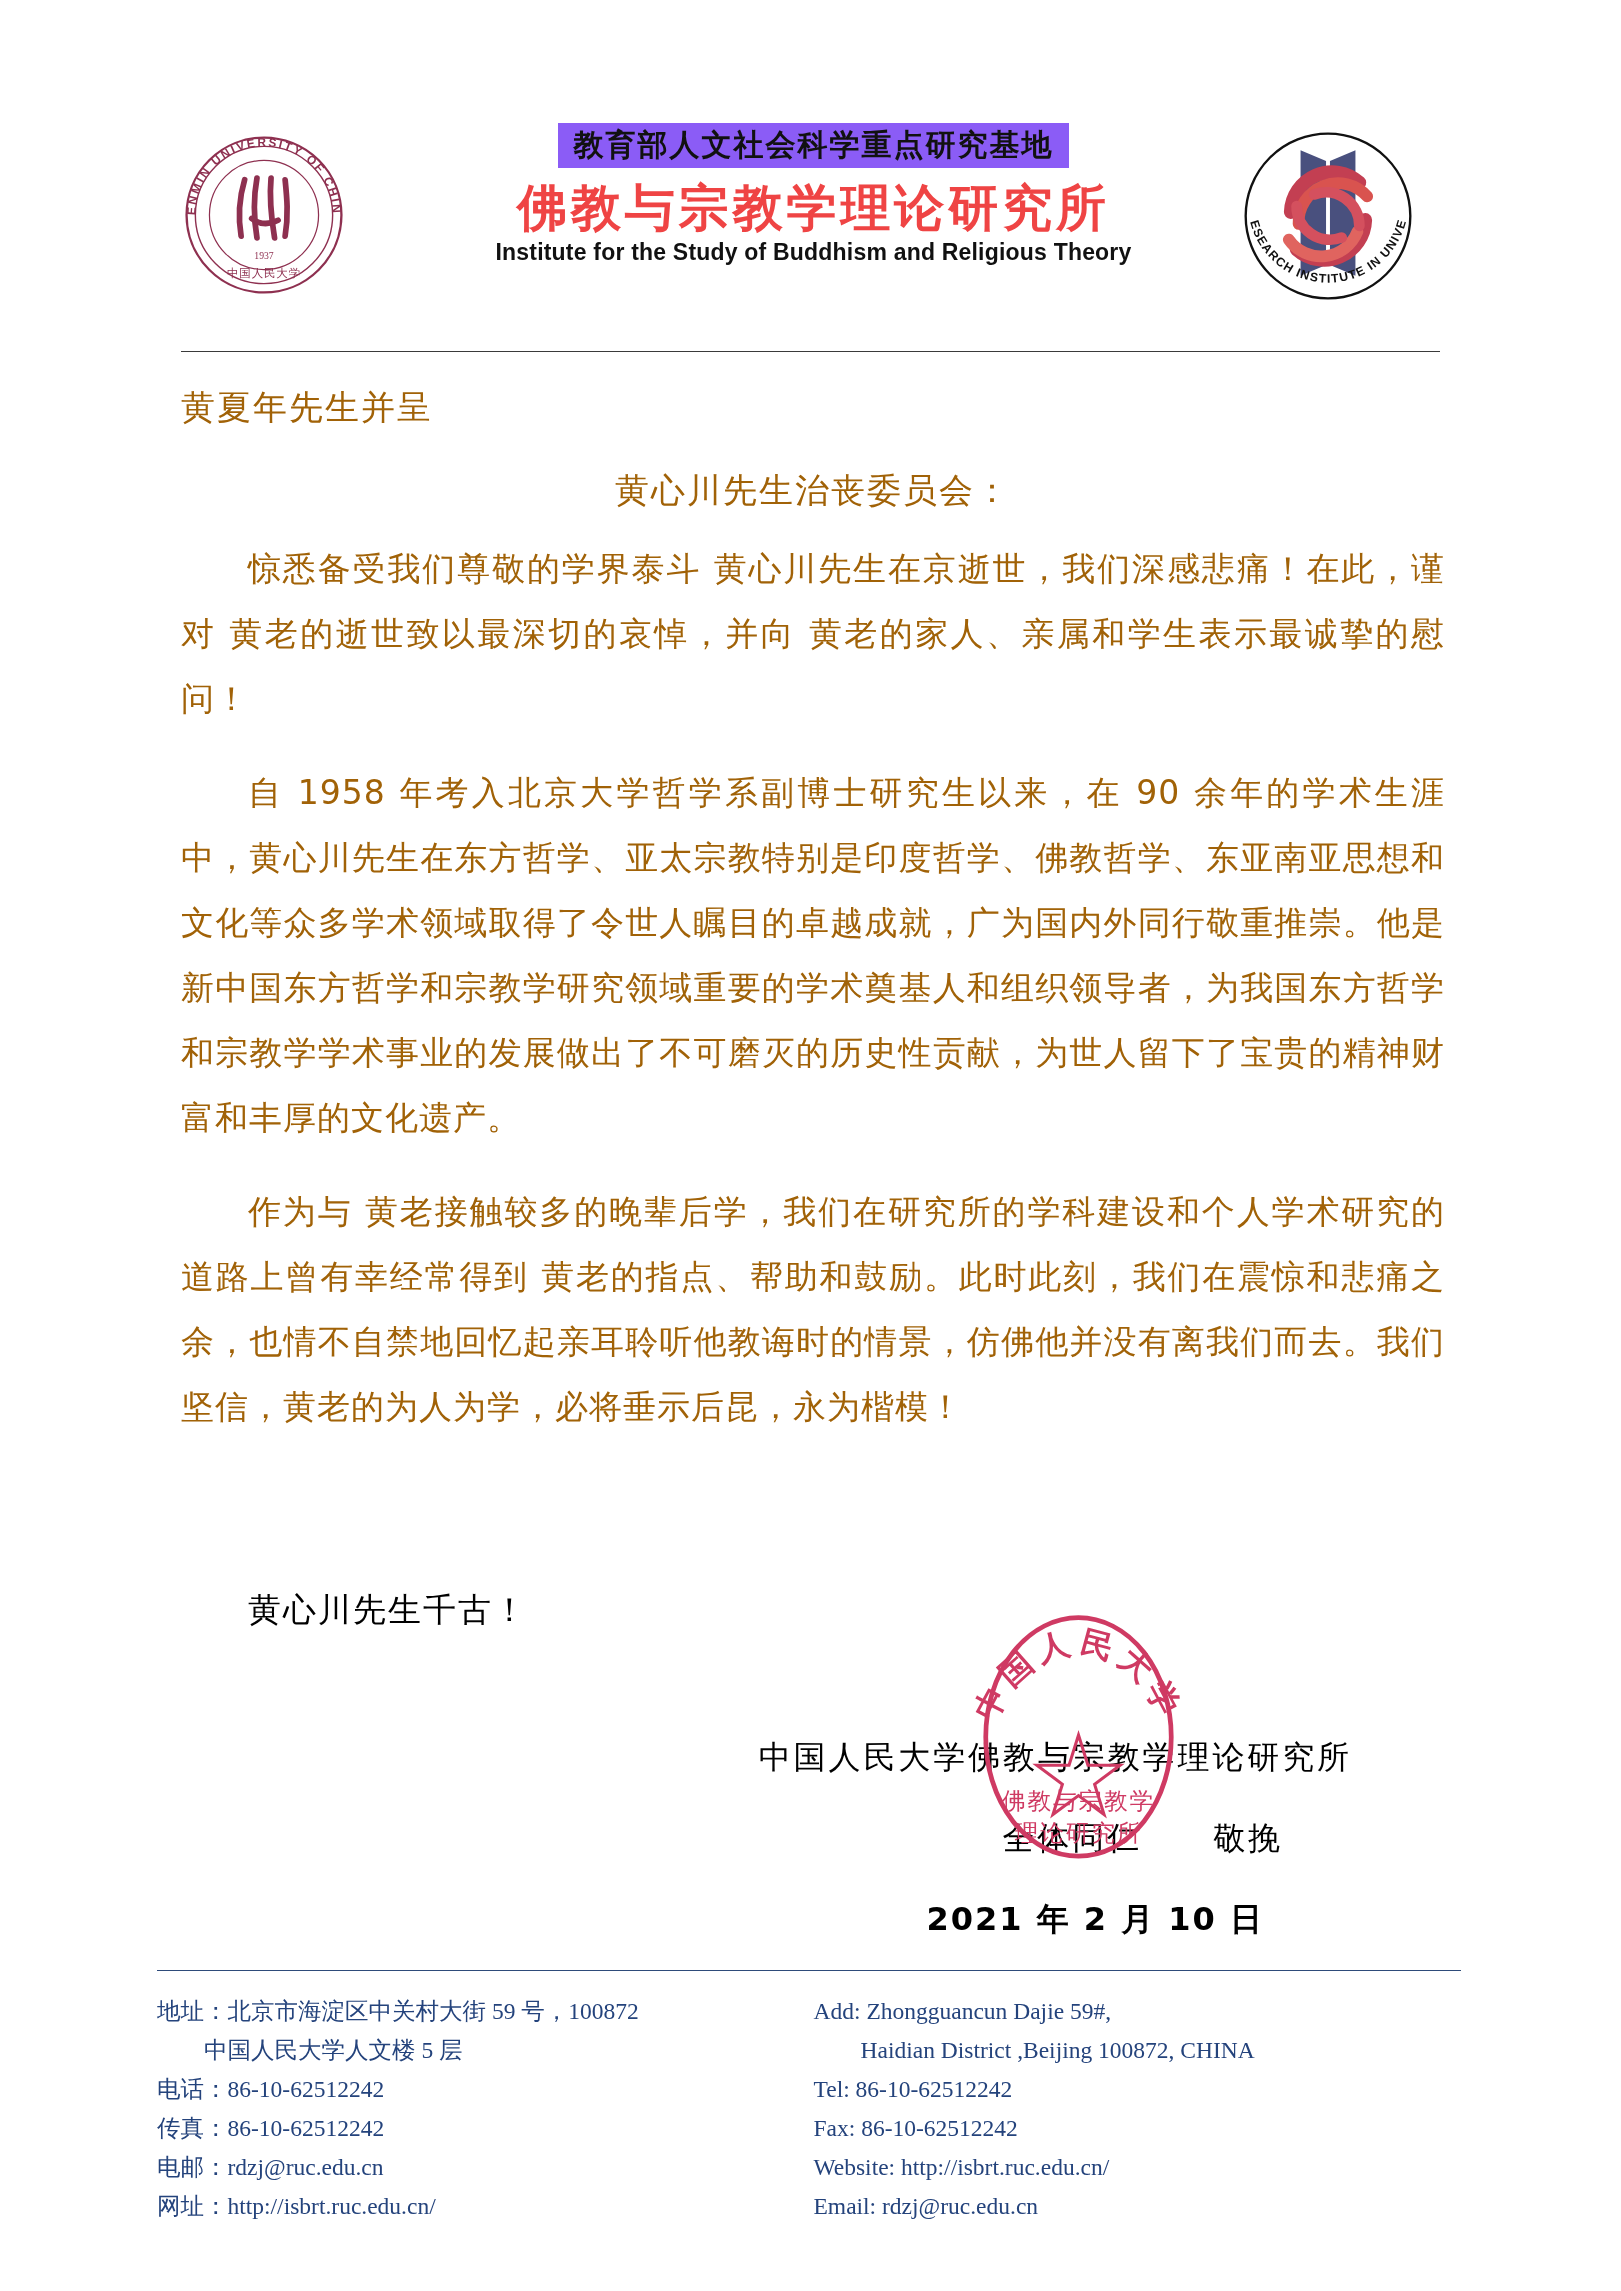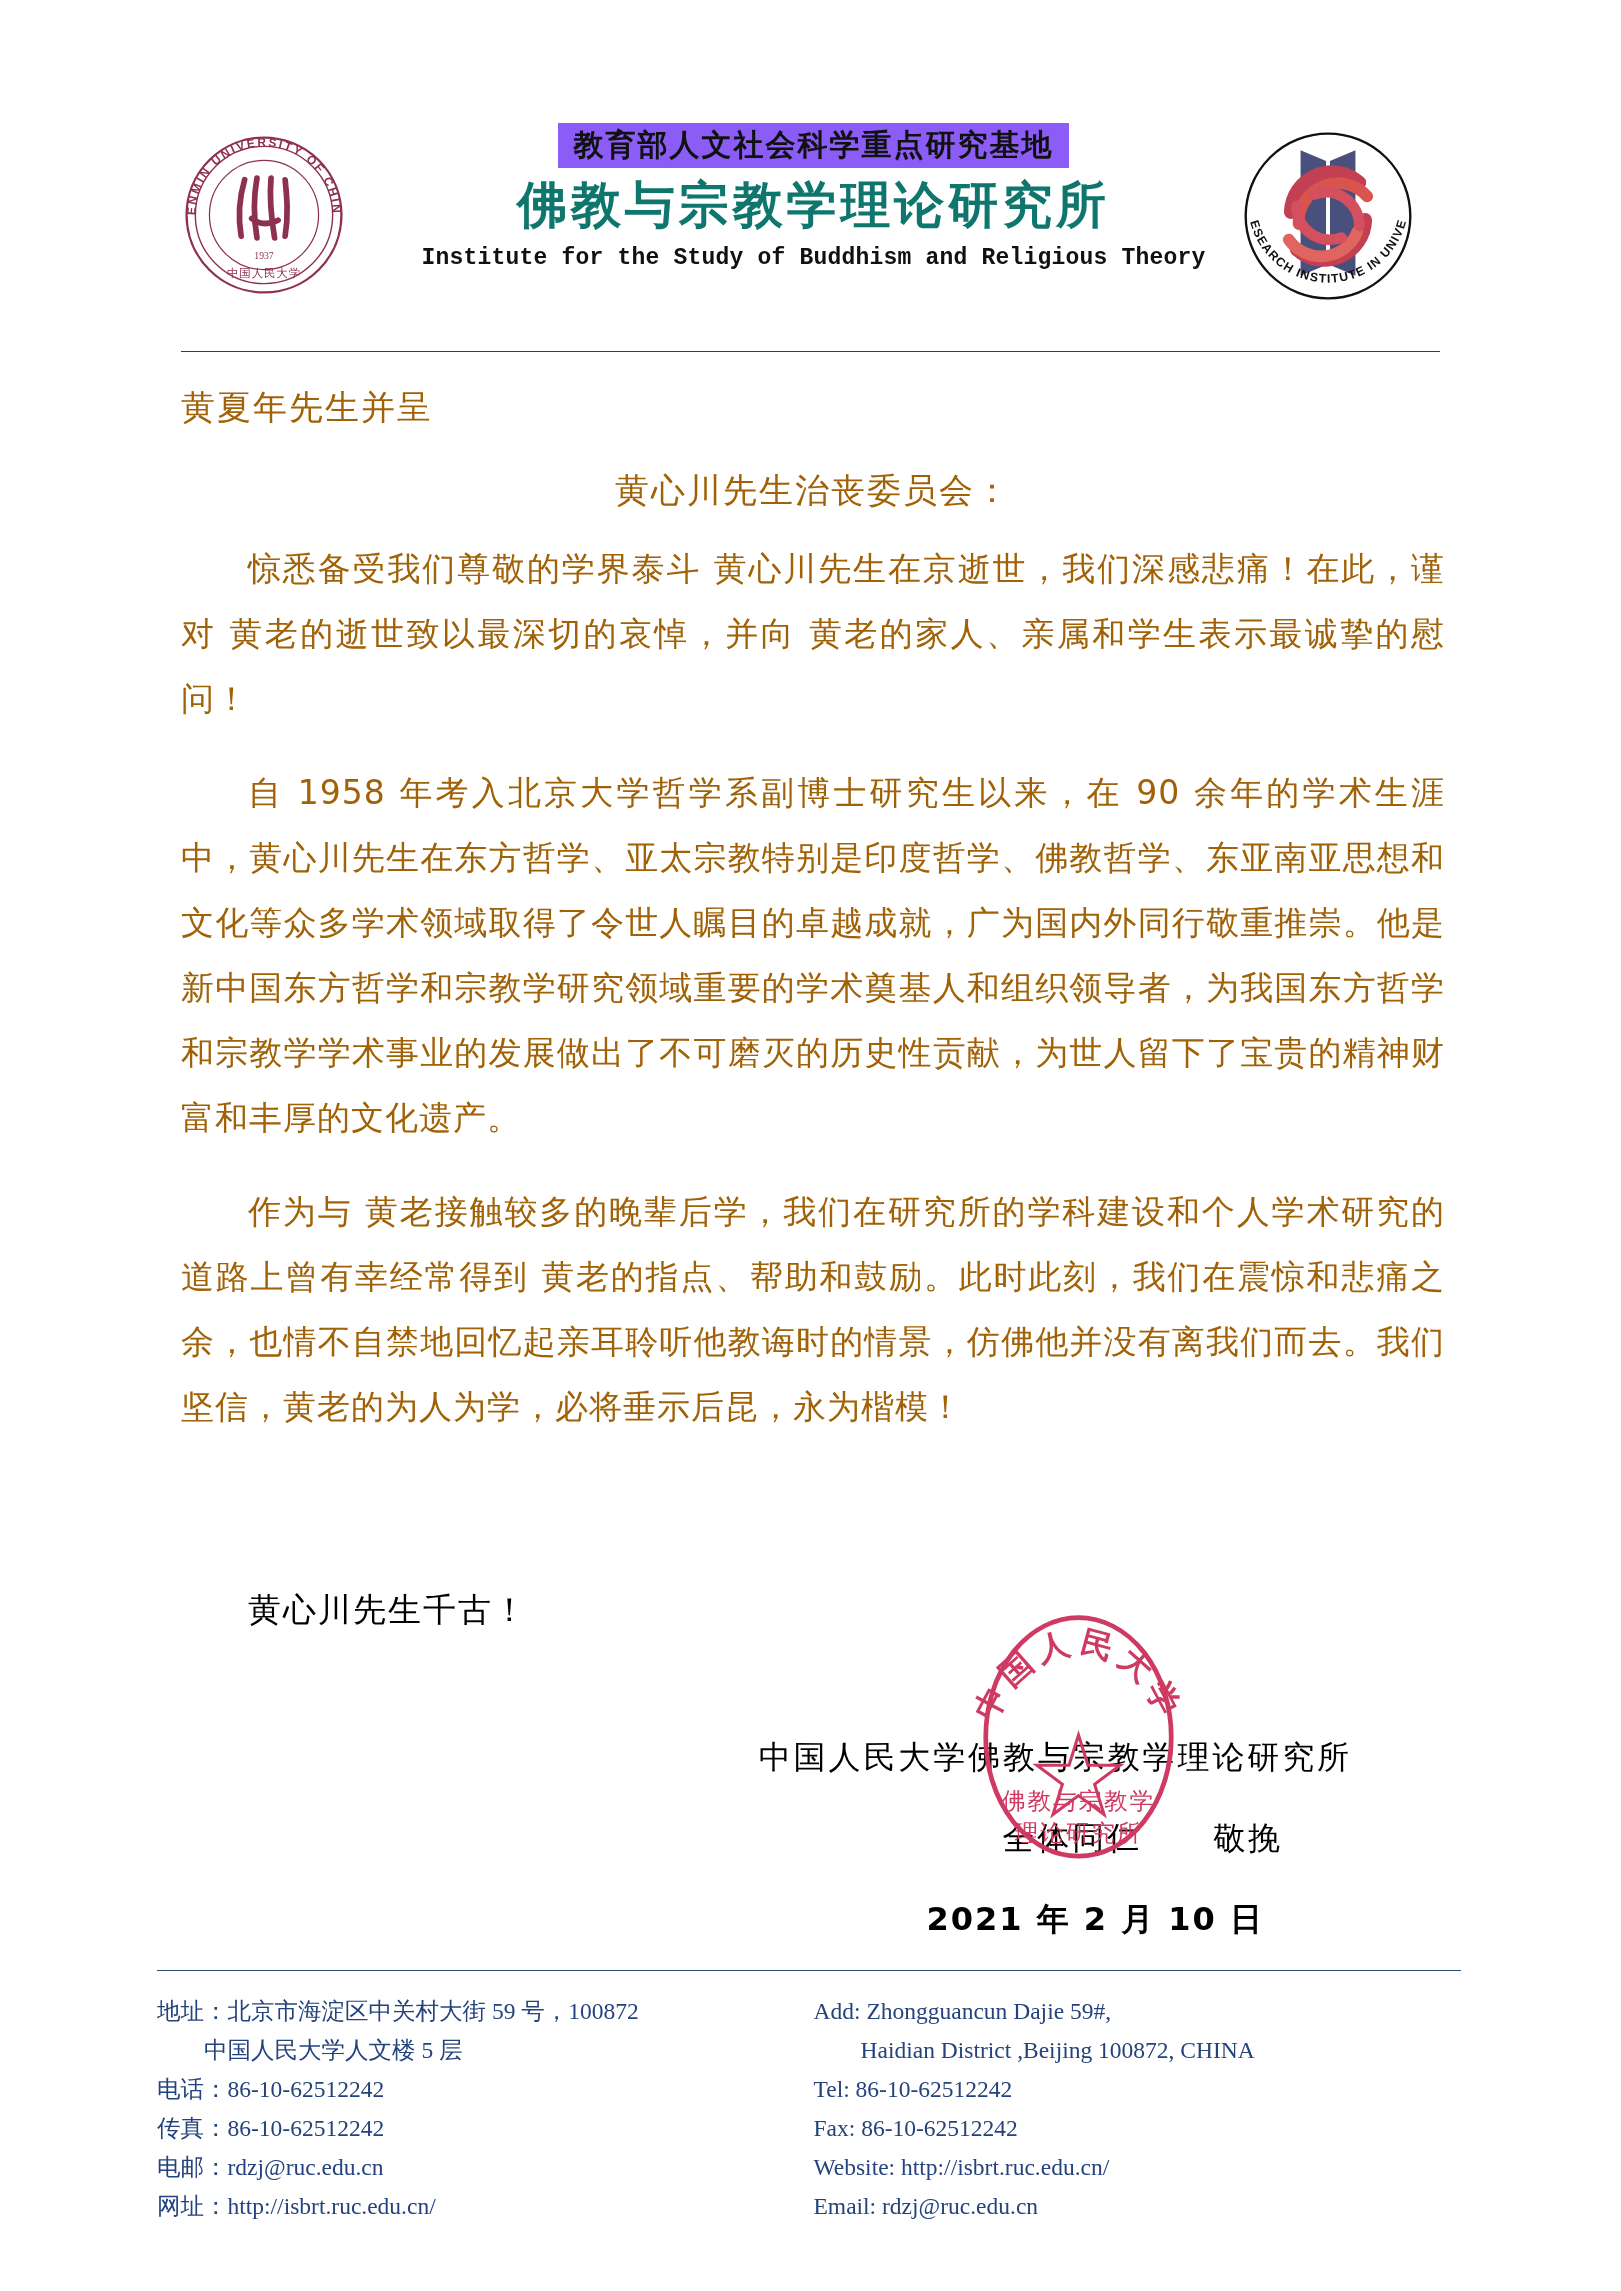--- a/index.html
+++ b/index.html
@@ -37,30 +37,30 @@
     color:#111;
     font-family:"DejaVu Sans","Liberation Sans",sans-serif;
     font-weight:bold;
     font-size:30px;
     letter-spacing:2px;
     padding:4.9px 15.7px 6.9px 15.7px;
     line-height:1.1;
   }
   .inst-title{
     margin-top:11.8px;
-    font-family:Liberation Mono, monospace;
+    font-family:Liberation Serif, serif;
     font-weight:bold;
     font-size:50px;
     letter-spacing:3.9px;
-    color:#0f766e;
+    color:#ef4444;
     line-height:1.15;
   }
   .inst-title-en{
-    margin-top:8px;
-    font-family:Liberation Mono, monospace;
+    margin-top:2px;
+    font-family:Liberation Sans, sans-serif;
     font-weight:bold;
     font-size:23px;
     letter-spacing:0.2px;
     color:#111;
   }
   .rule{
     position:absolute;
     left:181px;top:351px;width:1259px;
     border-top:1.6px solid #3a3a3a;
   }

